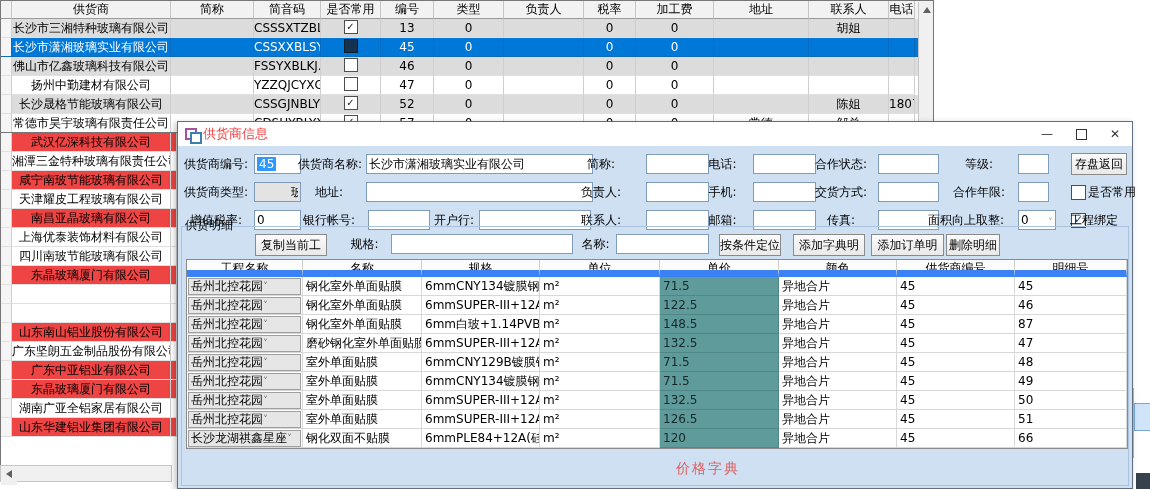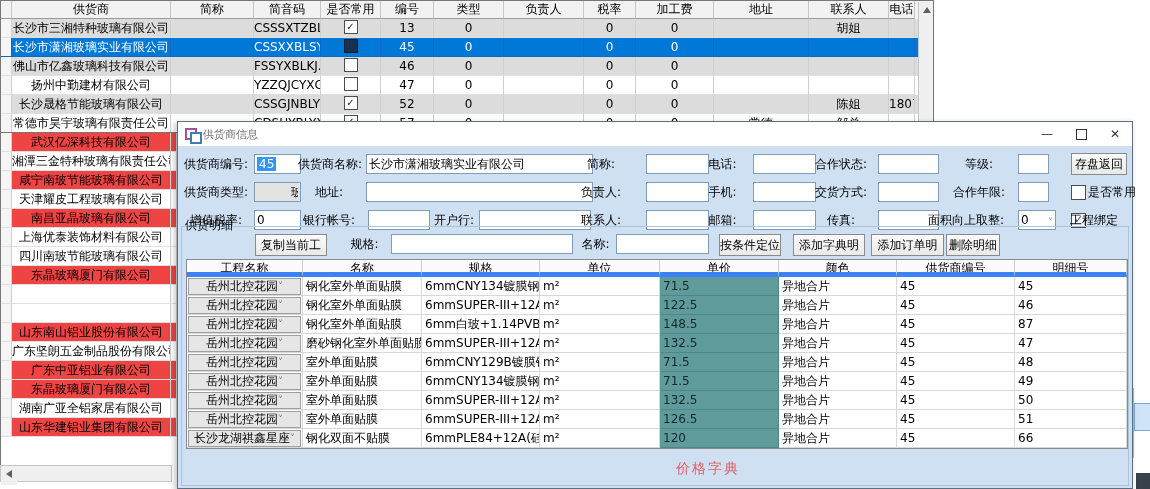--- a/index.html
+++ b/index.html
@@ -46,21 +46,21 @@
   .frag-dark{position:absolute;left:1136px;top:473px;width:14px;height:16px;background:#37424c}
   .frag-lines{position:absolute;left:1133px;top:388px;width:17px;height:70px;background:#fff;border-left:1px solid #b9b9b9}
 
   
   .dialog{position:absolute;left:177px;top:121px;width:956px;height:368px;background:#cfe0f3;
           border:1px solid #5f6f80;box-sizing:border-box;z-index:5;box-shadow:-2px 2px 6px rgba(0,0,0,.25)}
   .titlebar{position:absolute;left:0;top:0;right:0;height:24px;background:#fff;display:flex;align-items:center}
   .title-icon{width:13px;height:12px;margin:0 5px 0 7px;position:relative}
   .title-icon .sq1{position:absolute;left:0;top:0;width:8px;height:8px;background:#fff;border:2px solid #a8509e}
   .title-icon .sq2{position:absolute;left:5px;top:4px;width:8px;height:8px;background:#fff;border:2px solid #3f7fae}
-  .title-text{font-size:11px;color:#737373}
+  .title-text{font-size:13px;color:#ef4444}
   .cap-btns{margin-left:auto;display:flex;height:24px}
   .cap-btn{width:34px;height:24px;display:flex;align-items:center;justify-content:center;color:#333;font-size:12px}
   .glyph-max{width:9px;height:9px;border:1px solid #333}
 
   .lbl{position:absolute;height:20px;line-height:20px;text-align:center;white-space:nowrap}
   .tb{position:absolute;height:20px;border:1px solid #7f9db9;background:#fff;box-sizing:border-box;
       font-family:"DejaVu Sans","Liberation Sans",sans-serif;font-size:12px;padding:0 2px;margin:0}
   .tb.gray{background:#e3e3e3}
   .tbdiv{position:absolute;height:20px;border:1px solid #7f9db9;background:#fff;box-sizing:border-box;
          line-height:18px;padding:0 2px;overflow:hidden}
@@ -75,25 +75,25 @@
   .cb2.checked:after{content:"✓"}
   .cblabel{position:absolute;height:20px;line-height:16px;white-space:nowrap}
 
   .groupbox{position:absolute;left:3px;top:104px;right:3px;bottom:2px;border:1px solid #aac4e0}
   .group-label{position:absolute;left:7px;top:95px;background:transparent}
 
   
   .dgrid{position:absolute;left:8px;top:137px;width:940px;background:#fff;border:1px solid #8a8a8a;box-sizing:content-box}
   .dg-head,.dg-row{display:grid;grid-template-columns:116px 119px 118px 120px 119px 118px 118px 112px}
   .dg-head div{height:17px;line-height:16px;text-align:center;border-right:1px solid #cfcfcf;
-               border-bottom:5px solid #3b82f6;background:#fbfbfb;overflow:hidden;white-space:nowrap;box-sizing:border-box}
+               border-bottom:7px solid #3b82f6;background:#fbfbfb;overflow:hidden;white-space:nowrap;box-sizing:border-box}
   .dg-row div{height:19px;line-height:18px;padding:0 3px;border-right:1px solid #d8d8d8;border-bottom:1px solid #d8d8d8;
               overflow:hidden;white-space:nowrap;box-sizing:border-box}
   .dg-row .combo{background:#e6e6e6;border:1px solid #9f9f9f;height:17px;line-height:15px;margin:1px 1px 0 1px;
-                 display:flex;justify-content:center;padding:0 2px}
+                 display:flex;justify-content:flex-start;padding:0 2px}
   .dg-row .combo .dda{color:#7a7a7a;font-size:10px}
   .dg-row .price{background:#5f9b9b;color:#17282a;border-right-color:#4f8686;border-bottom-color:#4f8686}
 
   .footer-note{position:absolute;left:430px;top:338px;width:200px;text-align:center;
                font-size:14px;letter-spacing:2px;color:#dd5f5f}
 </style>
 </head>
 <body>
 
 <div class="bg-grid">

